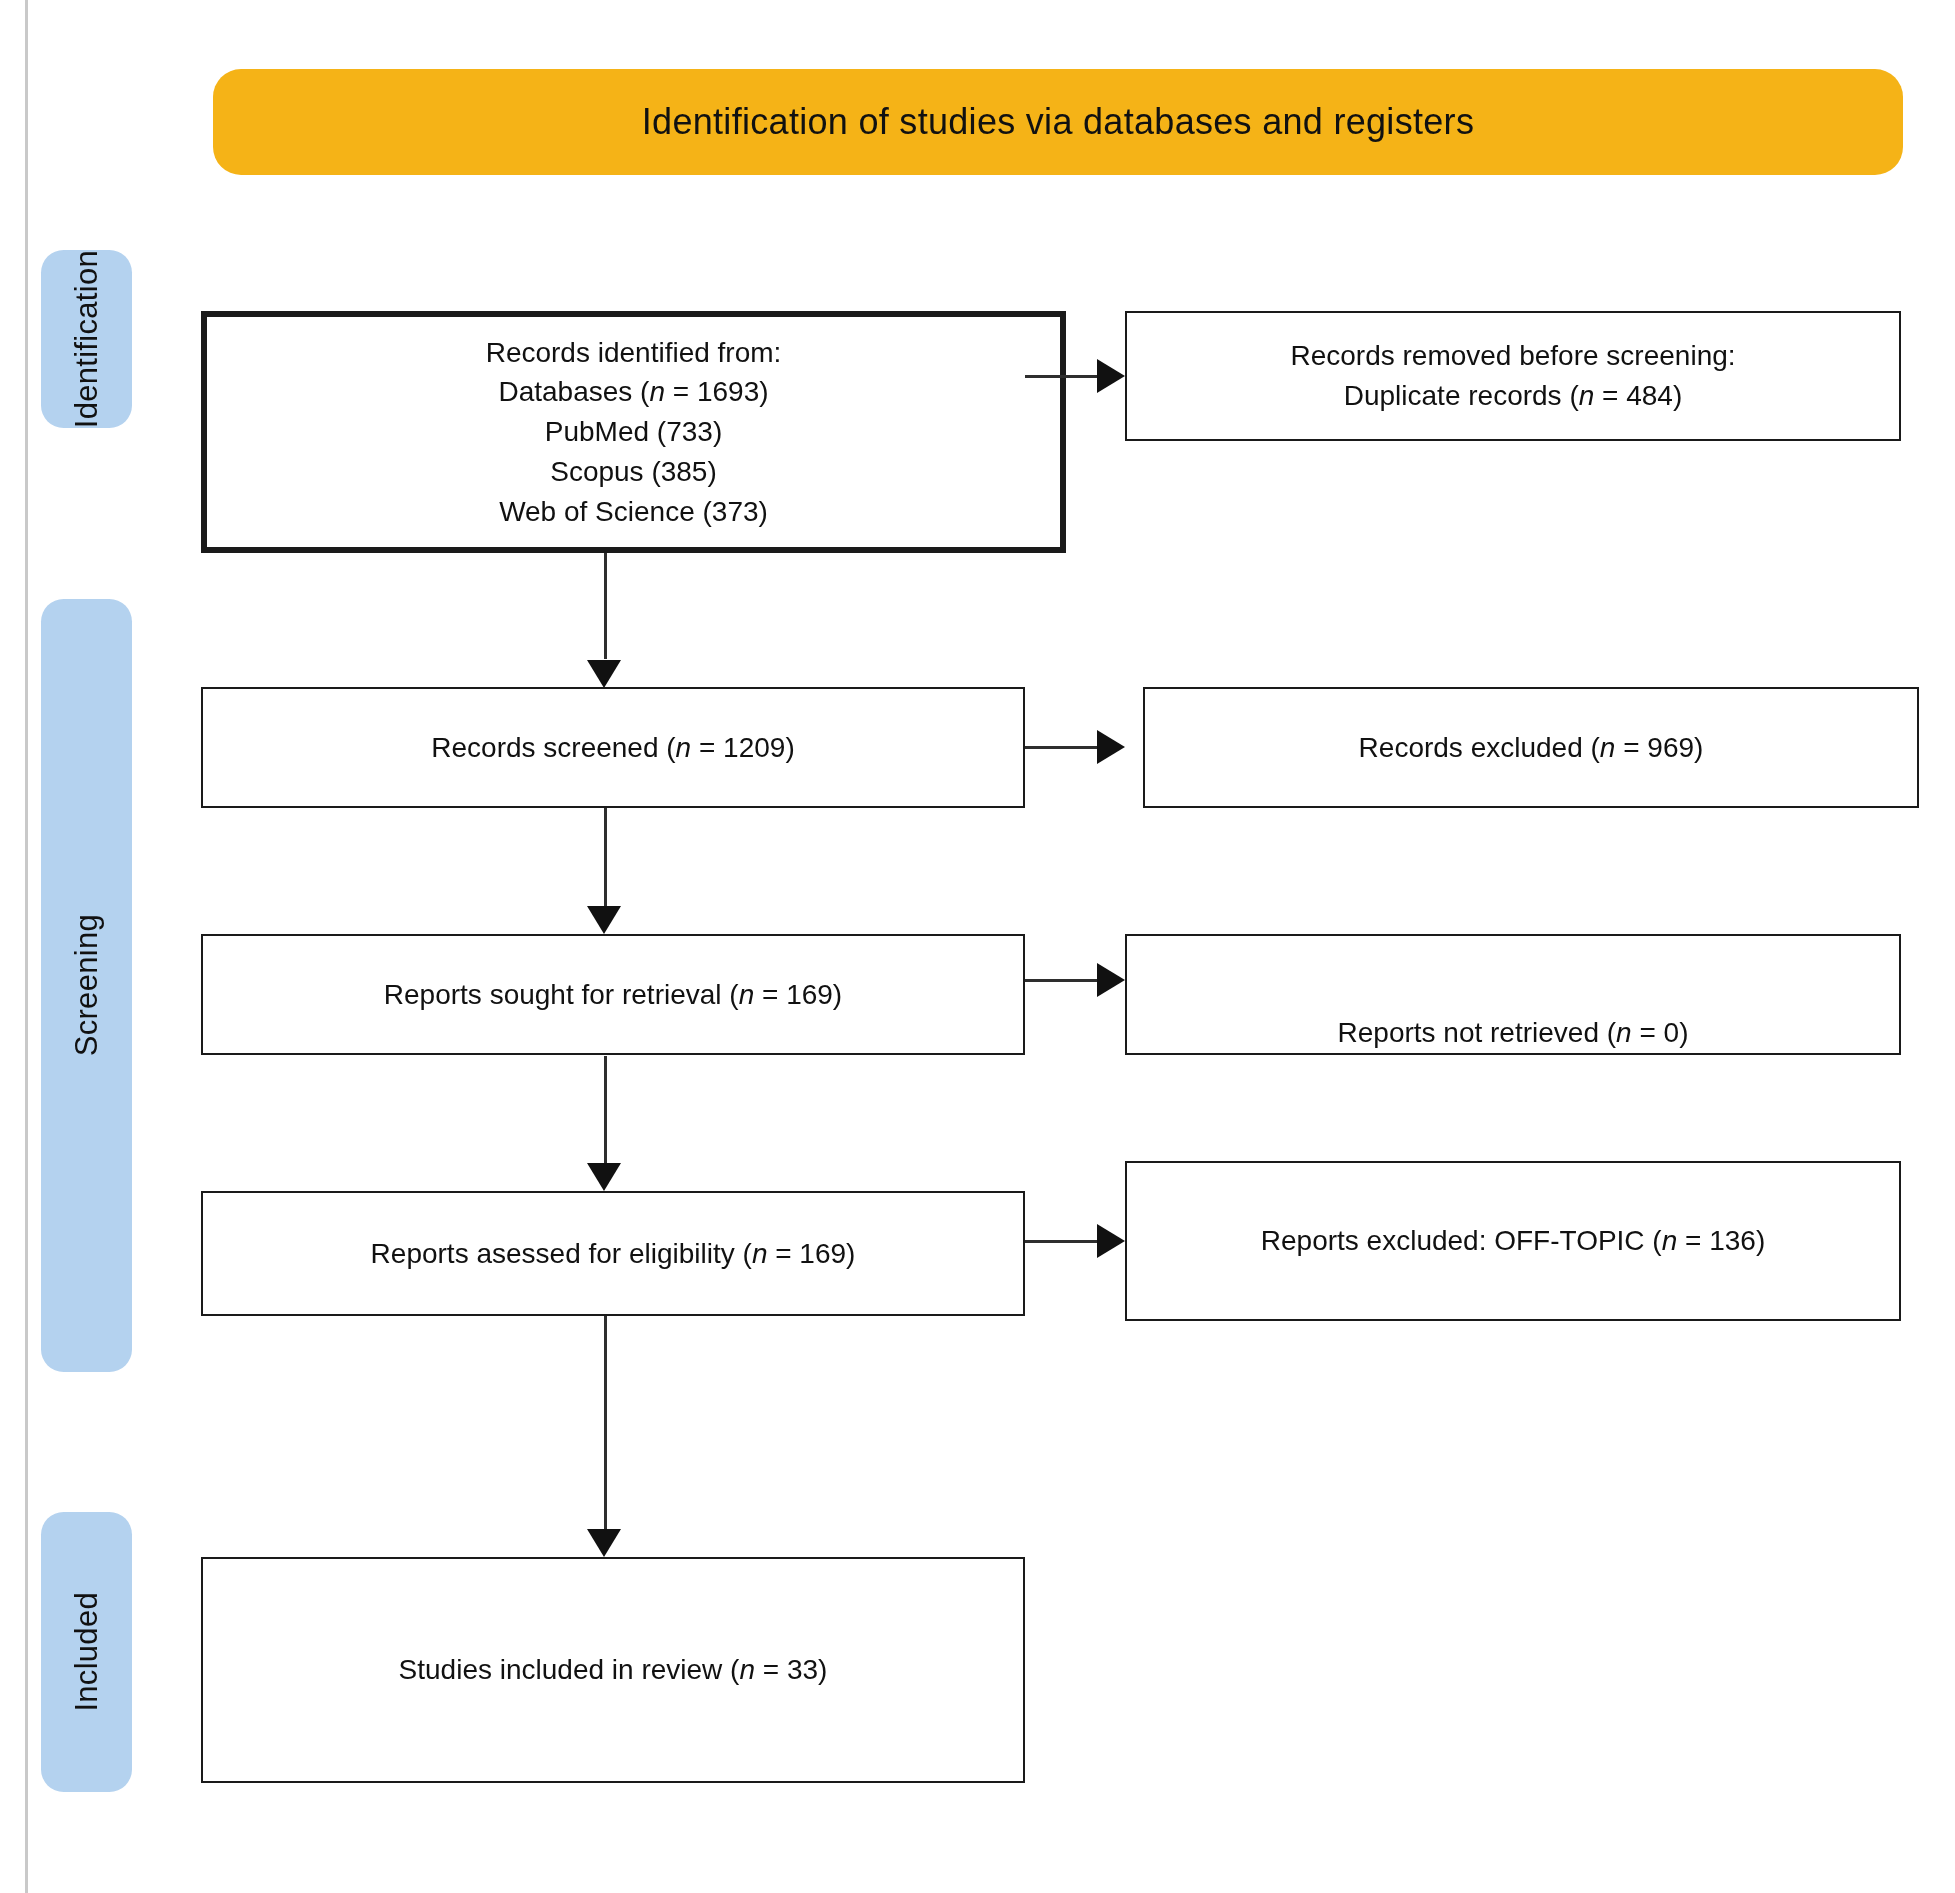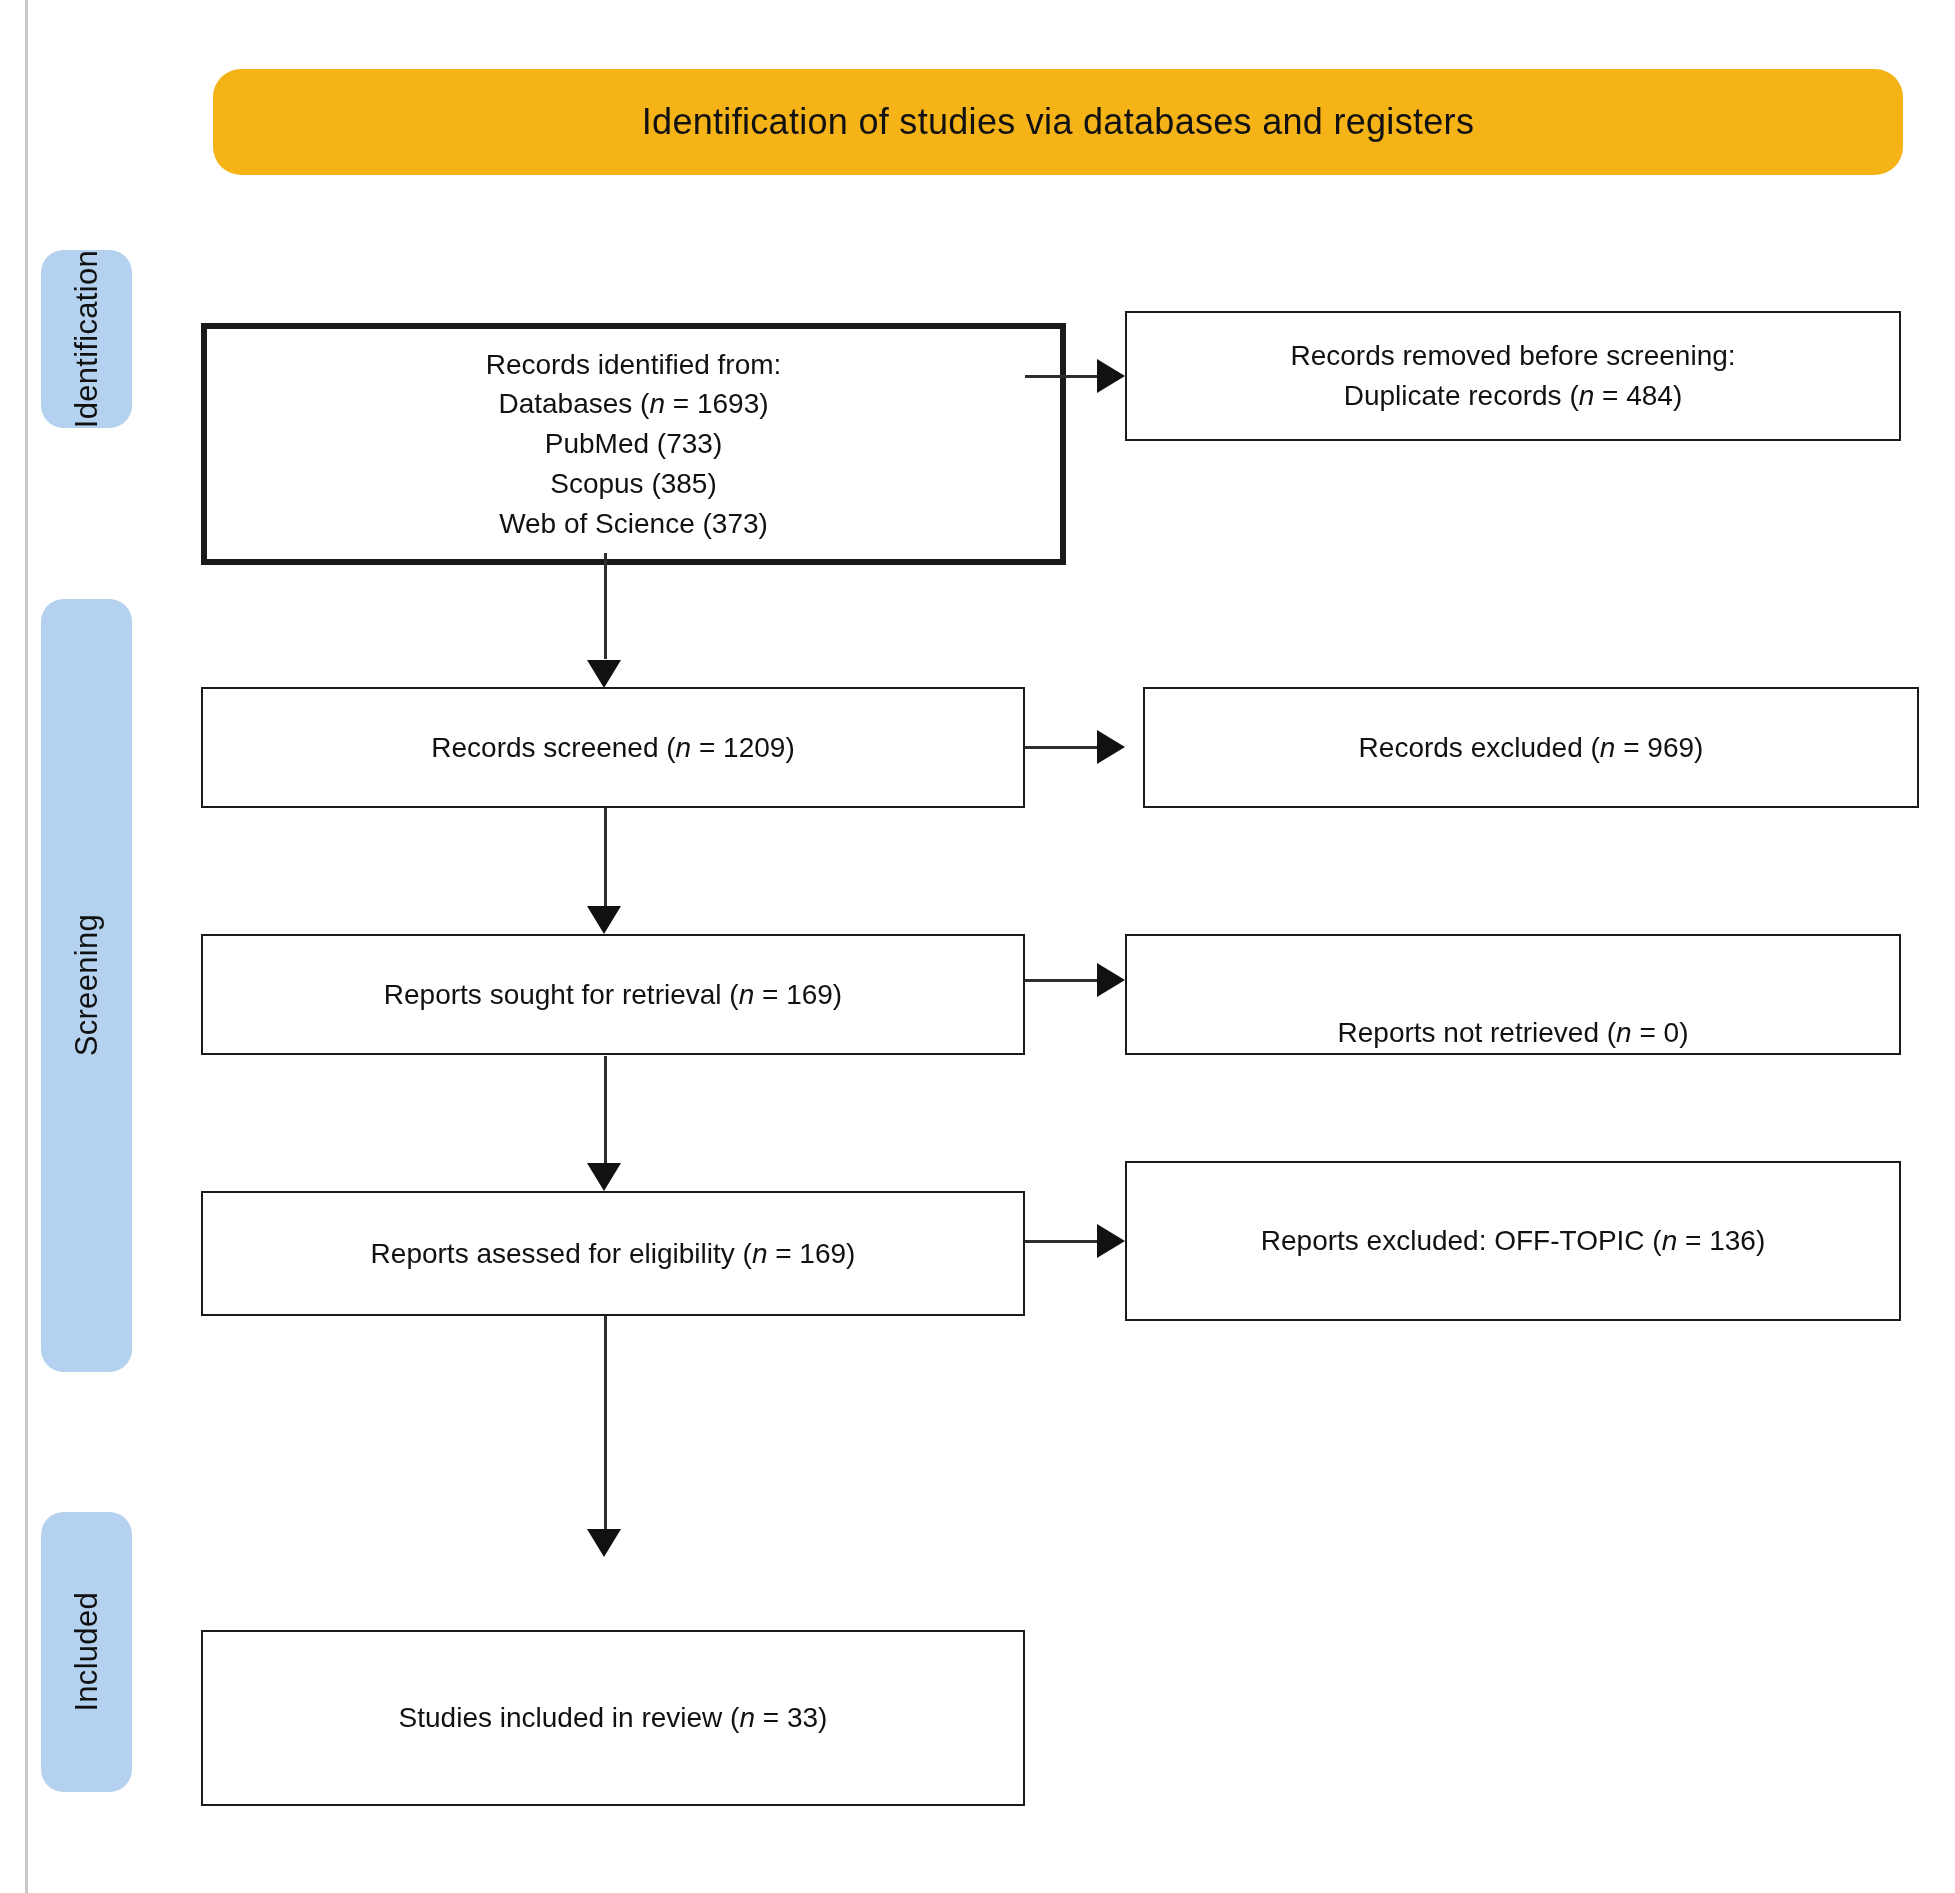--- a/index.html
+++ b/index.html
@@ -87,29 +87,29 @@
   .node.thick { border-width: 6px; }
   .node-text {
     font-size: 28px;
     line-height: 1.42;
     color: #111111;
     padding: 0 20px;
   }
   .node-text .ital { font-style: italic; }
 
   
-  #box-identified      { left: 201px;  top: 323px;  width: 865px; height: 242px; }
+  #box-identified      { left: 201px;  top: 311px;  width: 865px; height: 242px; }
   #box-removed         { left: 1125px; top: 311px;  width: 776px; height: 130px; }
   #box-screened        { left: 201px;  top: 687px; width: 824px; height: 121px; }
   #box-excluded        { left: 1125px; top: 687px; width: 776px; height: 121px; margin-left: 18px; }
   #box-sought          { left: 201px;  top: 934px; width: 824px; height: 121px; }
   #box-not-retrieved   { left: 1125px; top: 934px; width: 776px; height: 121px; align-items: flex-end; }
   #box-assessed        { left: 201px;  top: 1191px; width: 824px; height: 125px; }
   #box-excluded-topic  { left: 1125px; top: 1161px; width: 776px; height: 160px; }
-  #box-included        { left: 201px;  top: 1630px; width: 824px; height: 176px; }
+  #box-included        { left: 201px;  top: 1557px; width: 824px; height: 226px; }
 
   
   .conn {
     position: absolute;
     background: #2e2e2e;
   }
   .conn-v { width: 3.3px; }
   .conn-h { height: 3.3px; }
 
   .arrow-down {

